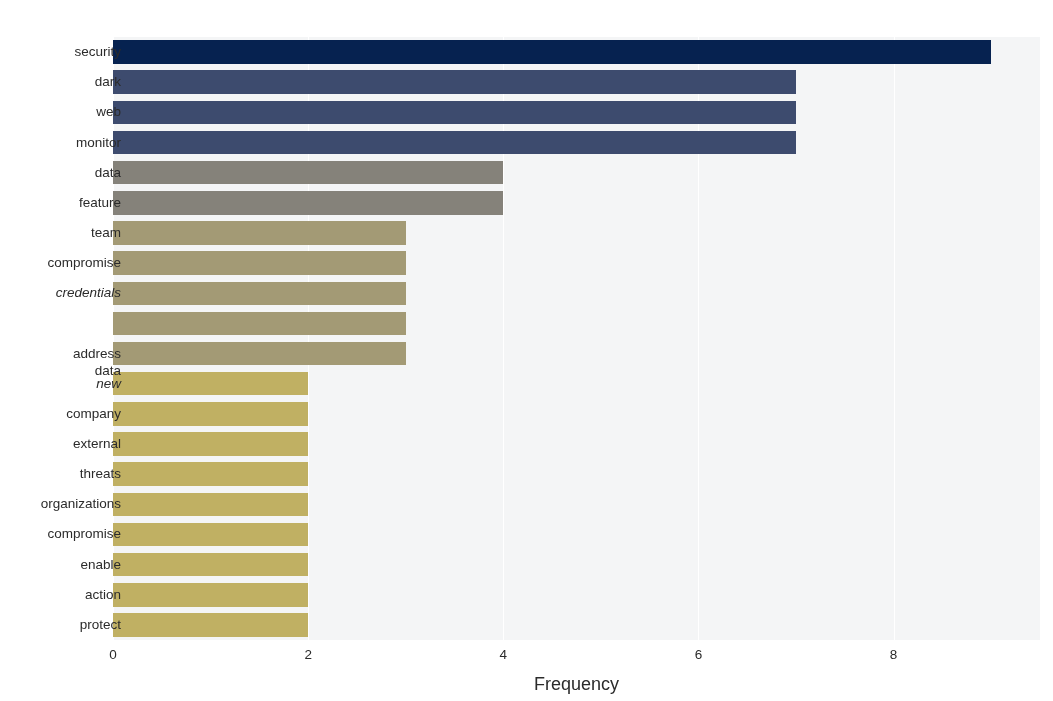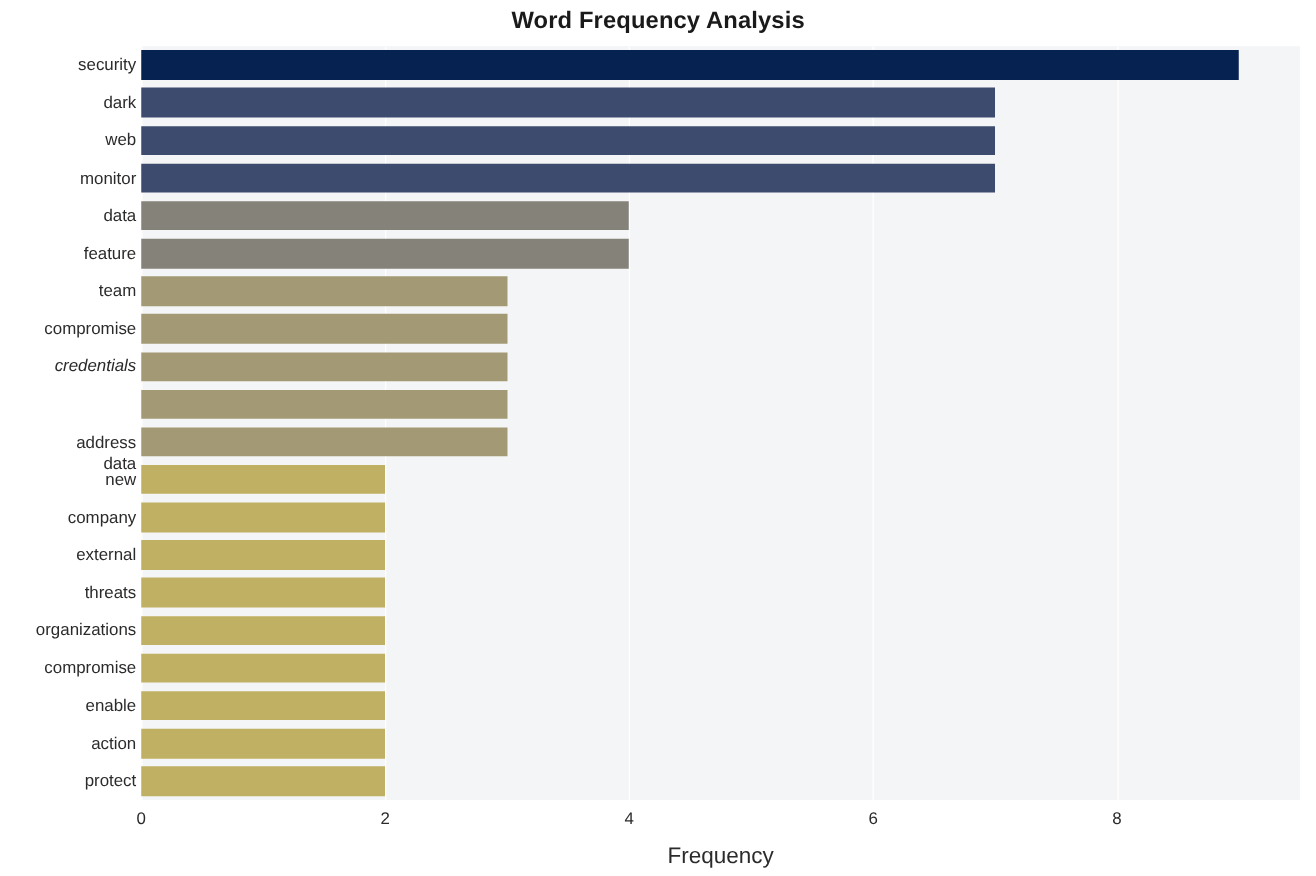--- a/index.html
+++ b/index.html
@@ -71,21 +71,21 @@
   .bar {
     position: absolute;
     left: 0;
     top: 0;
     height: 100%;
   }
 
   
   .ylabels {
     position: absolute;
-    left: 4px;
+    left: 16px;
     top: 37px;
     width: 105px;
     height: 603px;
   }
 
   .ylabel {
     position: absolute;
     right: 0;
     width: 105px;
     text-align: right;
@@ -121,21 +121,20 @@
     text-align: center;
     font-size: 18px;
     color: #2b2b2b;
   }
 </style>
 </head>
 <body>
 
 <div class="figure">
 
-  <div class="chart-title">Word Frequency Analysis</div>
 
   <div class="plot-area" id="plot-area">
       <div class="gridline-v" style="left: 0px;"></div>
       <div class="gridline-v" style="left: 195.158px;"></div>
       <div class="gridline-v" style="left: 390.316px;"></div>
       <div class="gridline-v" style="left: 585.474px;"></div>
       <div class="gridline-v" style="left: 780.632px;"></div>
     </div>
 
   <div class="bars-layer" id="bars-layer">
@@ -206,21 +205,21 @@
       <div class="ylabel" style="top: 38.225px;">dark</div>
       <div class="ylabel" style="top: 68.375px;">web</div>
       <div class="ylabel" style="top: 98.525px;">monitor</div>
       <div class="ylabel" style="top: 128.675px;">data</div>
       <div class="ylabel" style="top: 158.825px;">feature</div>
       <div class="ylabel" style="top: 188.975px;">team</div>
       <div class="ylabel" style="top: 219.125px;">compromise</div>
       <div class="ylabel" style="top: 249.275px; font-style: italic;">credentials</div>
       <div class="ylabel" style="top: 279.425px; margin-top: 48px;">data</div>
       <div class="ylabel" style="top: 309.575px;">address</div>
-      <div class="ylabel" style="top: 339.725px;">new</div>
+      <div class="ylabel" style="top: 339.725px; font-style: italic;">new</div>
       <div class="ylabel" style="top: 369.875px;">company</div>
       <div class="ylabel" style="top: 400.025px;">external</div>
       <div class="ylabel" style="top: 430.175px;">threats</div>
       <div class="ylabel" style="top: 460.325px;">organizations</div>
       <div class="ylabel" style="top: 490.475px;">compromise</div>
       <div class="ylabel" style="top: 520.625px;">enable</div>
       <div class="ylabel" style="top: 550.775px;">action</div>
       <div class="ylabel" style="top: 580.925px; margin-left: 40px;">protect</div>
     </div>
 

